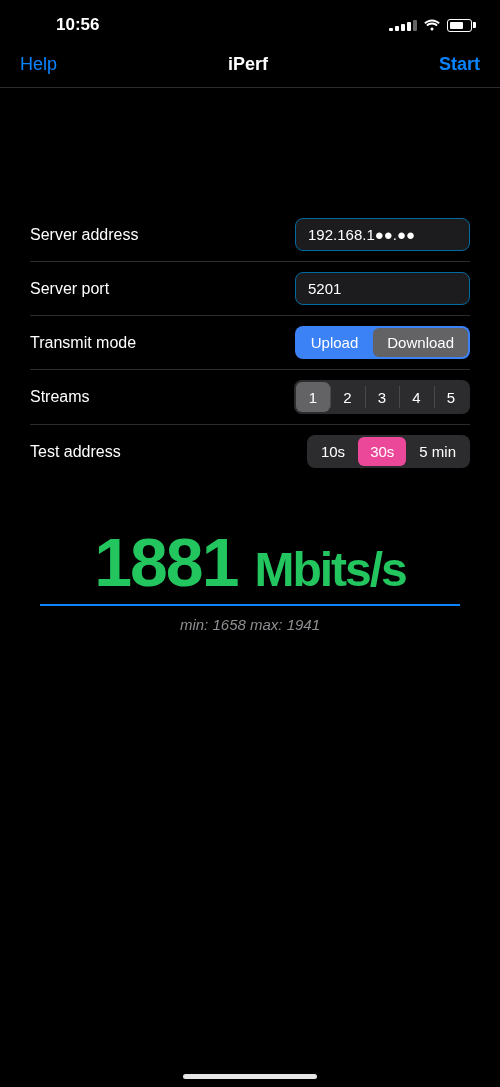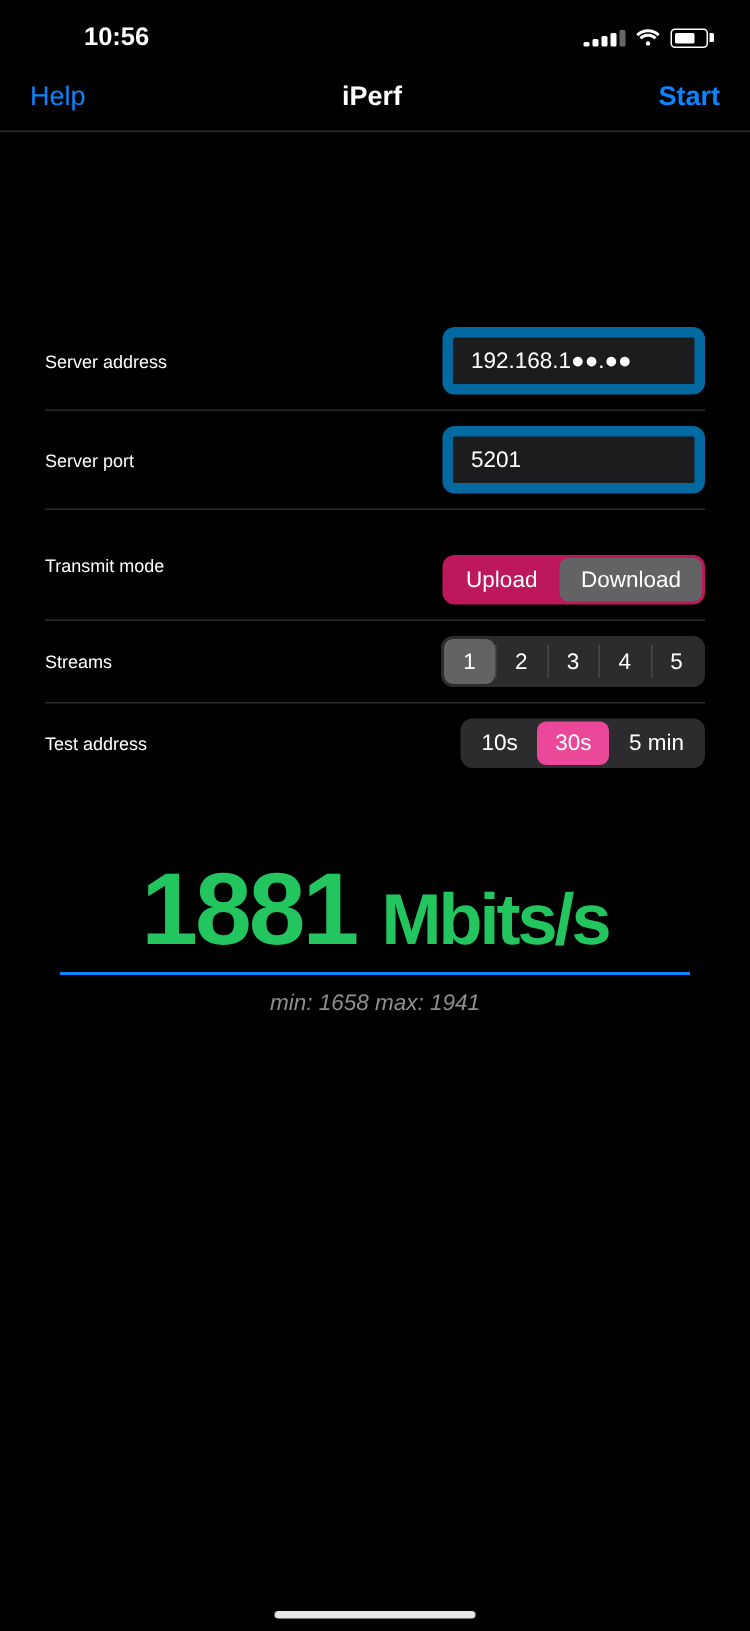--- a/index.html
+++ b/index.html
@@ -114,53 +114,52 @@
       justify-content: space-between;
       padding: 10px 0;
       border-bottom: 0.5px solid #2c2c2e;
     }
     .settings-row:last-child {
       border-bottom: none;
     }
 
     .settings-label {
       color: #fff;
-      font-size: 12px;
+      font-size: 16px;
       font-weight: 400;
       flex-shrink: 0;
     }
 
     .settings-control {
       display: flex;
       align-items: center;
     }
 
     
     .text-input {
       background: #1c1c1e;
-      border: 7px solid #0369a1;
+      border: 1px solid #0369a1;
       border-radius: 8px;
       color: #fff;
       font-size: 15px;
       padding: 7px 12px;
       width: 175px;
       outline: none;
     }
     .text-input::placeholder {
       color: #636366;
     }
 
     
     .segmented-control {
       display: flex;
-      background: #be185d;
+      background: #3b82f6;
       border-radius: 8px;
       padding: 2px;
       gap: 1px;
-      margin-top: 20px;
     }
 
     .seg-option {
       padding: 6px 14px;
       border-radius: 6px;
       font-size: 15px;
       color: #fff;
       cursor: pointer;
       white-space: nowrap;
     }

